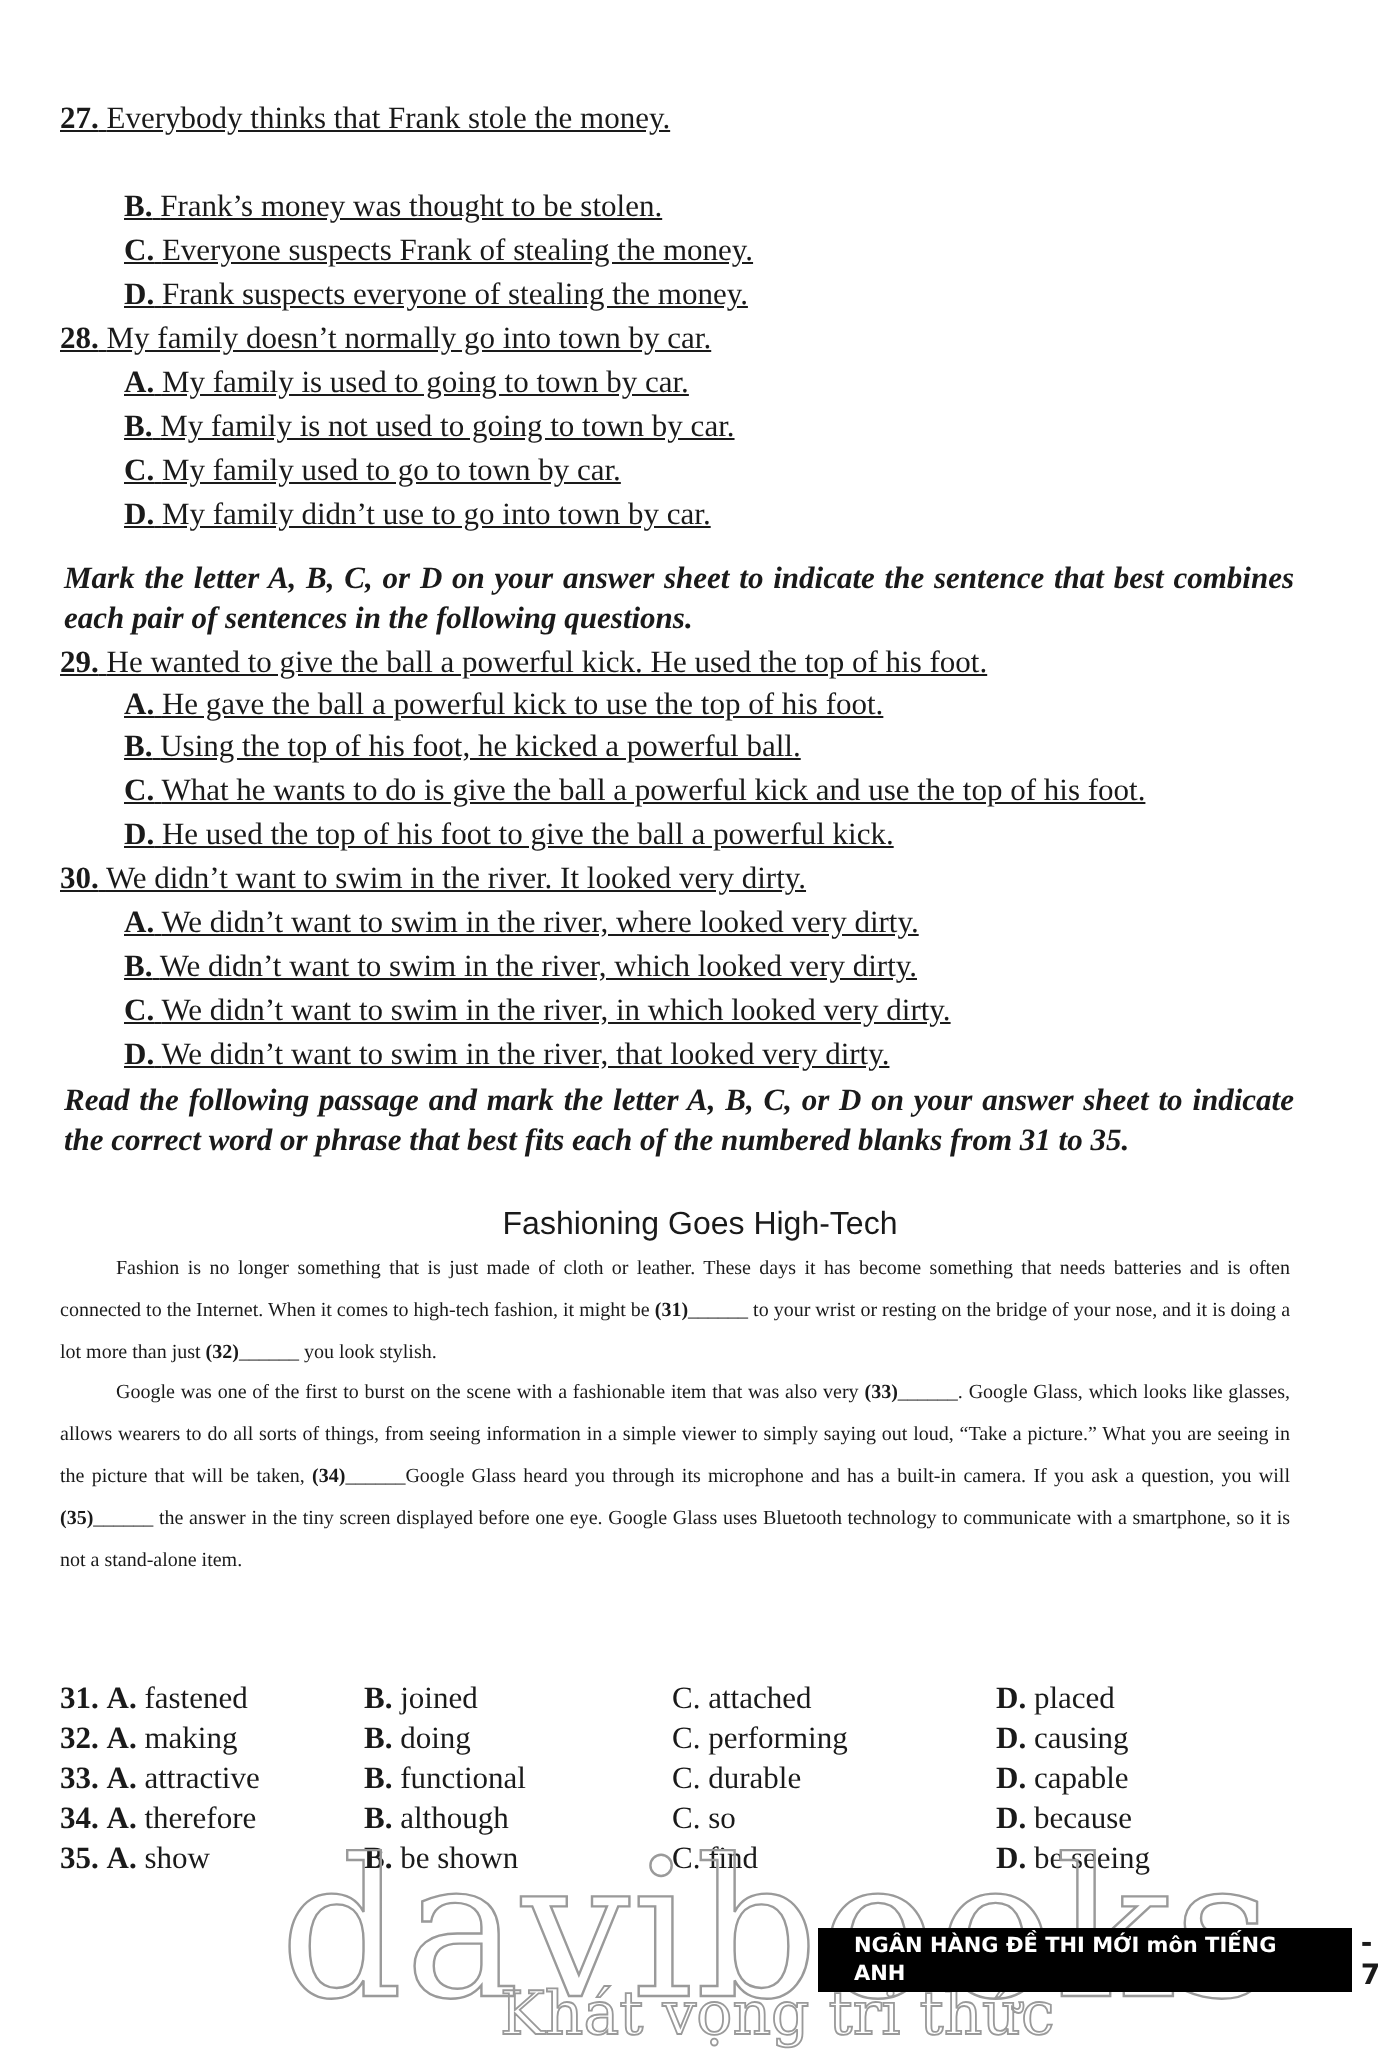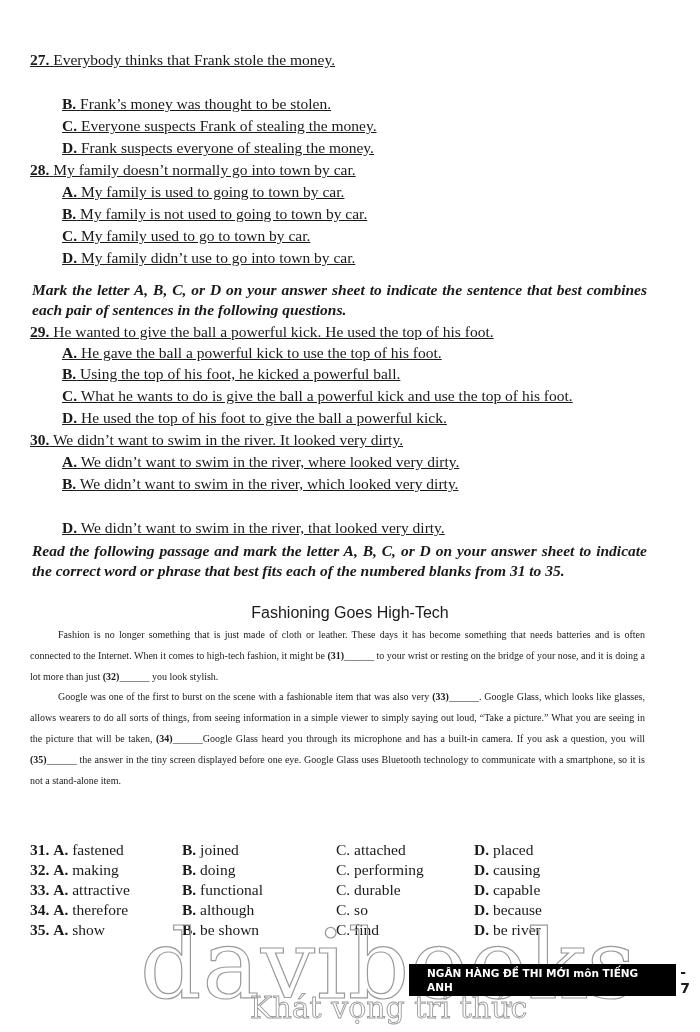--- a/index.html
+++ b/index.html
@@ -27,21 +27,21 @@
     position: absolute; left: 30px; width: 615px; top: 625px;
     font-size: 10px; line-height: 20.8px; text-align: justify;
   }
   .passage p { margin: 0; text-indent: 28px; }
   .passage b { font-weight: bold; }
   .ans-row { position: absolute; left: 30px; width: 640px; height: 20px; font-size: 15.5px; line-height: 20px; }
   .ans-cell { position: absolute; white-space: nowrap; }
   .ans-cell.c0 { left: 0; }
   .ans-cell.c1 { left: 152px; }
   .ans-cell.c2 { left: 306px; }
-  .ans-cell.c3 { left: 444px; }
+  .ans-cell.c3 { left: 468px; }
   .watermark {
     position: absolute; left: 140px; top: 915px;
     font-family: "DejaVu Serif", serif; font-size: 96px; line-height: 100px;
     color: transparent; -webkit-text-stroke: 1.2px #9a9a9a; letter-spacing: 1px;
     white-space: nowrap;
   }
   .watermark-sub {
     position: absolute; left: 250px; top: 990px;
     font-family: "DejaVu Serif", serif; font-size: 30px; line-height: 36px;
     color: transparent; -webkit-text-stroke: 0.9px #9a9a9a; white-space: nowrap;
@@ -90,20 +90,21 @@
   <div class="line opt" style="top:364px"><span class="opt-letter">B.</span> <span>Using the top of his foot, he kicked a powerful ball.</span></div>
   <div class="line opt" style="top:386px"><span class="opt-letter">C.</span> <span>What he wants to do is give the ball a powerful kick and use the top of his foot.</span></div>
   <div class="line opt" style="top:408px"><span class="opt-letter">D.</span> <span>He used the top of his foot to give the ball a powerful kick.</span></div>
 
   <div class="line q" style="top:430px">
     <span class="q-num">30.</span>
     <span>We didn’t want to swim in the river. It looked very dirty.</span>
   </div>
   <div class="line opt" style="top:452px"><span class="opt-letter">A.</span> <span>We didn’t want to swim in the river, where looked very dirty.</span></div>
   <div class="line opt" style="top:474px"><span class="opt-letter">B.</span> <span>We didn’t want to swim in the river, which looked very dirty.</span></div>
+  <div class="line opt" style="top:496px"><span class="opt-letter">C.</span> <span>We didn’t want to swim in the river, in which looked very dirty.</span></div>
   <div class="line opt" style="top:518px"><span class="opt-letter">D.</span> <span>We didn’t want to swim in the river, that looked very dirty.</span></div>
 
   <div class="instr" style="top:541px">Read the following passage and mark the letter A, B, C, or D on your answer sheet to indicate the correct word or phrase that best fits each of the numbered blanks from 31 to 35.</div>
 
   <div class="passage-title">Fashioning Goes High-Tech</div>
   <div class="passage">
     <p><span>Fashion is no longer something that is just made of cloth or leather. These days it has become something that needs batteries and is often connected to the Internet. When it comes to high-tech fashion, it might be </span><b>(31)</b><span>______</span><span> to your wrist or resting on the bridge of your nose, and it is doing a lot more than just </span><b>(32)</b><span>______</span><span> you look stylish.</span></p>
     <p><span>Google was one of the first to burst on the scene with a fashionable item that was also very </span><b>(33)</b><span>______</span><span>. Google Glass, which looks like glasses, allows wearers to do all sorts of things, from seeing information in a simple viewer to simply saying out loud, “Take a picture.” What you are seeing in the picture that will be taken, </span><b>(34)</b><span>______</span><span>Google Glass heard you through its microphone and has a built-in camera. If you ask a question, you will </span><b>(35)</b><span>______</span><span> the answer in the tiny screen displayed before one eye. Google Glass uses Bluetooth technology to communicate with a smartphone, so it is not a stand-alone item.</span></p>
   </div>
 
@@ -128,21 +129,21 @@
   <div class="ans-row" style="top:900px">
     <span class="ans-cell c0"><b>34.</b> <b>A.</b> <span>therefore</span></span>
     <span class="ans-cell c1"><b>B.</b> <span>although</span></span>
     <span class="ans-cell c2"><span>C.</span> <span>so</span></span>
     <span class="ans-cell c3"><b>D.</b> <span>because</span></span>
   </div>
   <div class="ans-row" style="top:920px">
     <span class="ans-cell c0"><b>35.</b> <b>A.</b> <span>show</span></span>
     <span class="ans-cell c1"><b>B.</b> <span>be shown</span></span>
     <span class="ans-cell c2"><span>C.</span> <span>find</span></span>
-    <span class="ans-cell c3"><b>D.</b> <span>be river</span></span>
+    <span class="ans-cell c3"><b>D.</b> <span>be seeing</span></span>
   </div>
 
   <div class="watermark">davibooks</div>
   <div class="watermark-sub">Khát vọng tri thức</div>
 
   <div class="footer">
     <span class="footer-label">NGÂN HÀNG ĐỀ THI MỚI môn TIẾNG ANH</span>
     <span class="footer-page">- 7</span>
   </div>
 </div>

